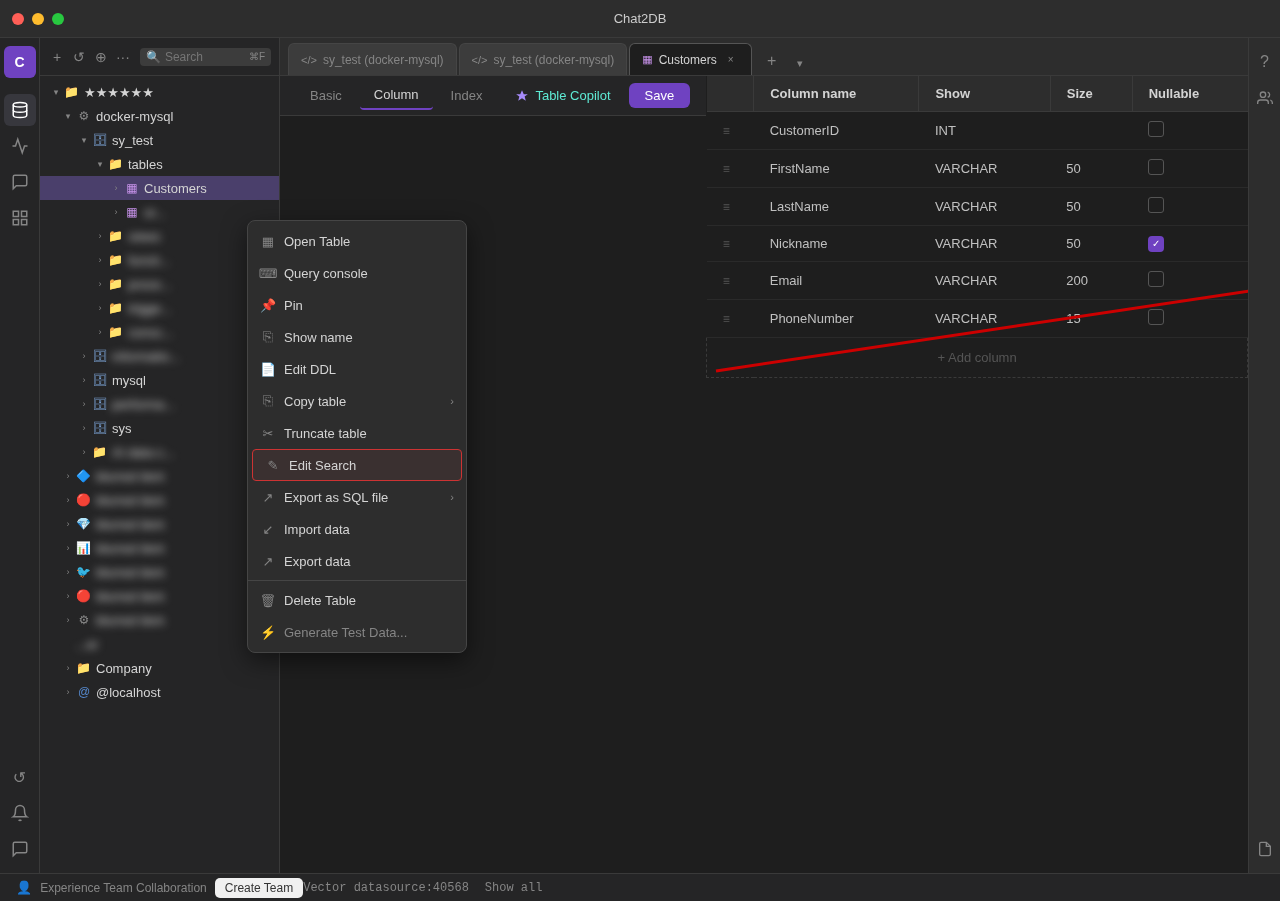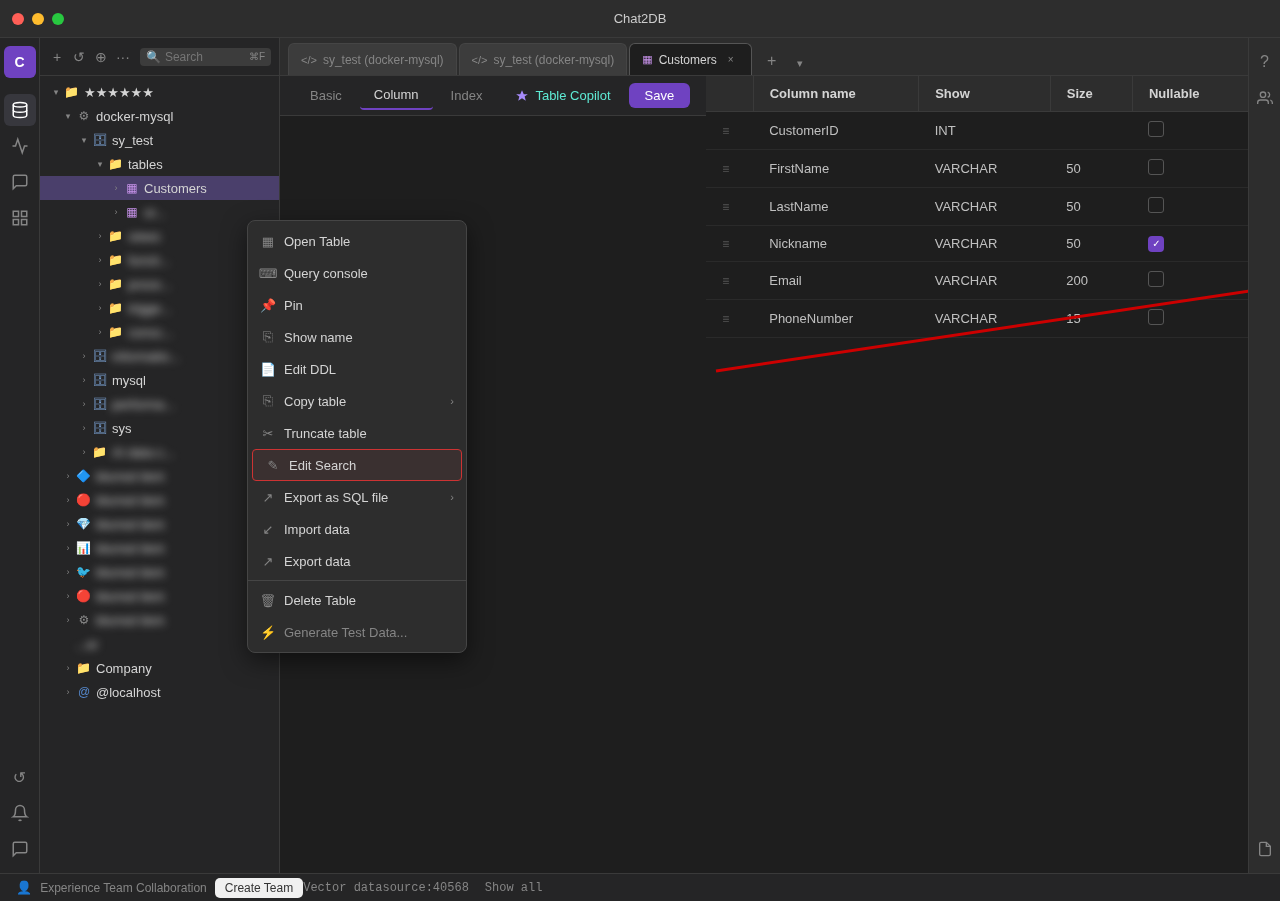--- a/index.html
+++ b/index.html
@@ -853,20 +853,25 @@
             <tr>
               <td><span class="row-handle">≡</span></td>
               <td>
                   <span class="col-name">PhoneNumber</span>
                 </td>
               <td>VARCHAR</td>
               <td>15</td>
               <td><span class="checkbox"></span></td>
             </tr>
 
+            <tr class="add-column-row">
+              <td colspan="5">
+                <span>+ Add column</span>
+              </td>
+            </tr>
           </tbody>
         </table>
 
         <svg class="arrow-overlay" style="position:absolute; top:0; left:0; width:100%; height:100%; pointer-events:none;">
           <defs>
             <marker id="arrowhead" markerWidth="10" markerHeight="7" refX="10" refY="3.5" orient="auto">
               <polygon points="0 0, 10 3.5, 0 7" fill="#cc0000"></polygon>
             </marker>
           </defs>
 

